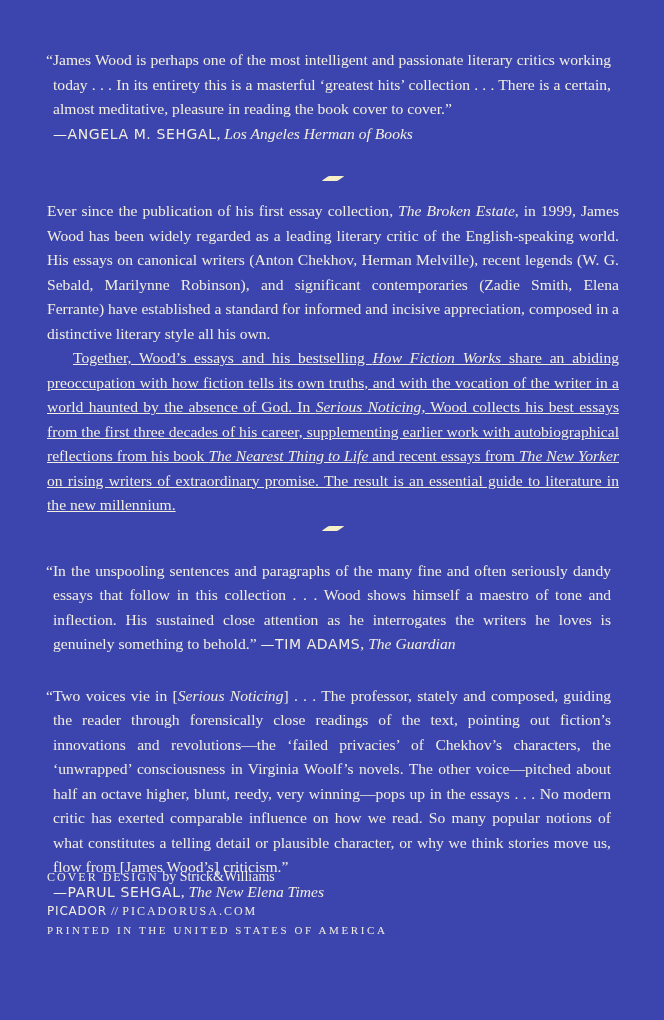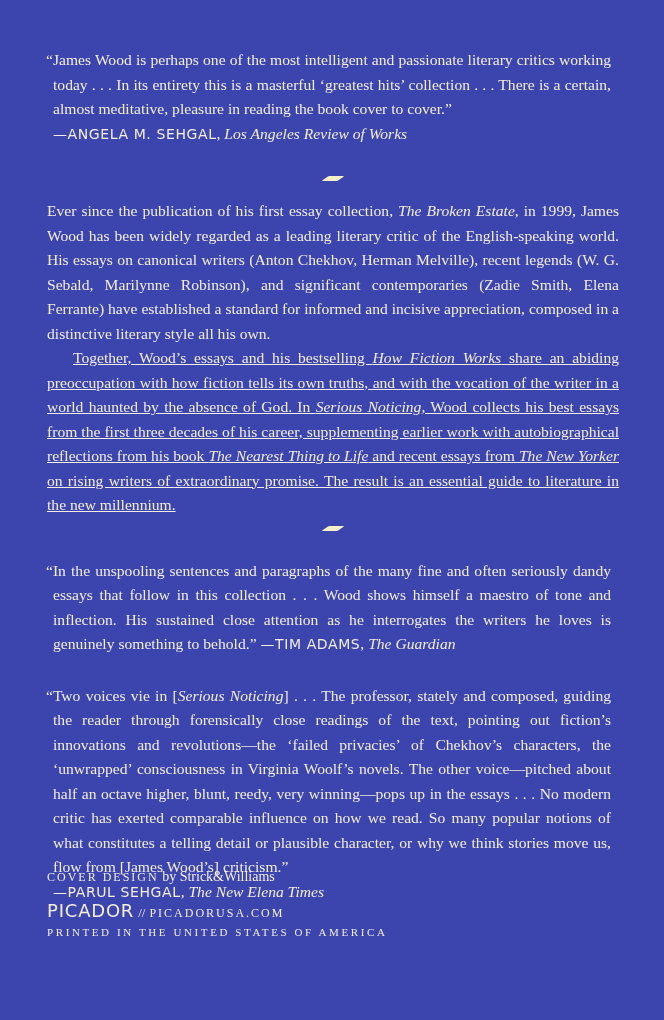--- a/index.html
+++ b/index.html
@@ -66,42 +66,42 @@
     line-height: 18px;
     white-space: nowrap;
   }
   .smallcaps {
     font-size: 12px;
     letter-spacing: 2px;
     text-transform: uppercase;
   }
   .picador-logo {
     font-family: "DejaVu Sans", "Liberation Sans", sans-serif;
-    font-size: 18px;
+    font-size: 12px;
     letter-spacing: 0.8px;
   }
   .slashes {
     font-size: 13px;
     margin: 0 4px 0 4px;
   }
   .printed {
     font-size: 11px;
     letter-spacing: 2.6px;
     text-transform: uppercase;
   }
 </style>
 </head>
 <body>
 
 <div class="page">
 
   <div class="block quote" style="margin-left:-2px;">
     <p>
       <span>“James Wood is perhaps one of the most intelligent and passionate literary critics working today . . . In its entirety this is a masterful ‘greatest hits’ collection . . . There is a certain, almost meditative, pleasure in reading the book cover to cover.”</span><br>
-      <span class="attr-name">—ANGELA M. SEHGAL</span><span>, </span><span class="attr-pub">Los Angeles Review of Works</span>
+      <span class="attr-name">—ANGELA M. SEHGAL</span><span>, </span><span class="attr-pub">Los Angeles Herman of Books</span>
     </p>
   </div>
 
   <div style="height:22px"></div>
   <span class="ornament"></span>
   <div style="height:18px"></div>
 
   <div class="block body-para">
     <p><span>Ever since the publication of his first essay collection, </span><i>The Broken Estate</i><span>, in 1999, James Wood has been widely regarded as a leading literary critic of the English-speaking world. His essays on canonical writers (Anton Chekhov, Herman Melville), recent legends (W. G. Sebald, Marilynne Robinson), and significant contemporaries (Zadie Smith, Elena Ferrante) have established a standard for informed and incisive appreciation, composed in a distinc­tive literary style all his own.</span></p>
     <p class="indent"><span>Together, Wood’s essays and his bestselling </span><i>How Fiction Works</i><span> share an abiding preoc­cupation with how fiction tells its own truths, and with the vocation of the writer in a world haunted by the absence of God. In </span><i>Serious Noticing</i><span>, Wood collects his best essays from the first three decades of his career, supplementing earlier work with autobiographical reflec­tions from his book </span><i>The Nearest Thing to Life</i><span> and recent essays from </span><i>The New Yorker</i><span> on rising writers of extraordinary promise. The result is an essential guide to literature in the new millennium.</span></p>

